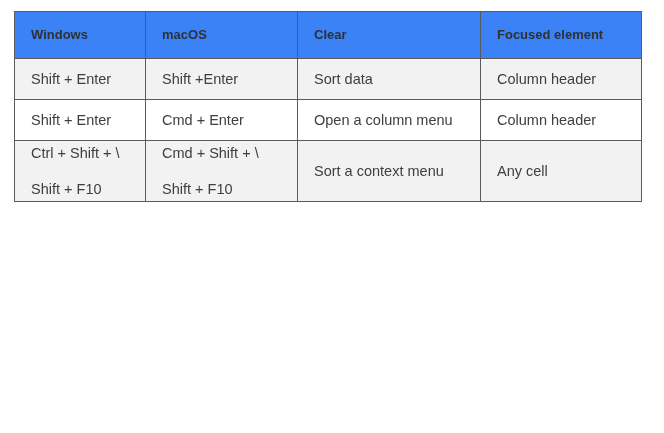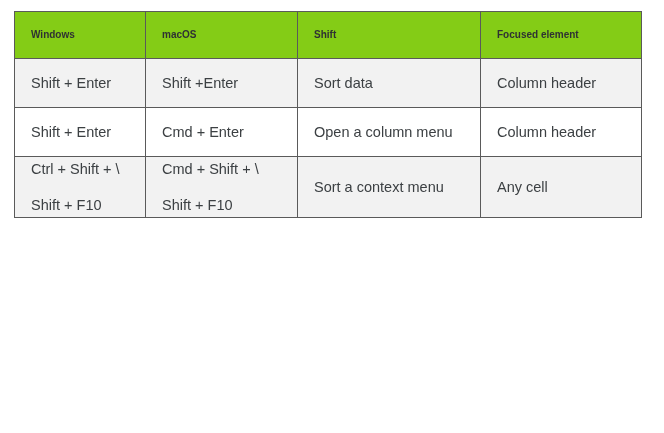--- a/index.html
+++ b/index.html
@@ -36,27 +36,27 @@
     padding: 0 16px;
     text-align: left;
     vertical-align: middle;
     font-size: 14.5px;
     line-height: 24px;
     color: #3c4043;
     box-sizing: border-box;
   }
   table.shortcut-table thead th {
     height: 47px;
-    background: #84cc16;
+    background: #3b82f6;
     font-weight: bold;
     color: #2f3133;
-    font-size: 10px;
+    font-size: 13px;
   }
   table.shortcut-table tbody tr {
-    height: 49px;
+    height: 41px;
   }
   table.shortcut-table tbody tr.striped td {
     background: #f2f2f2;
   }
   table.shortcut-table tbody tr.plain td {
     background: #ffffff;
   }
   table.shortcut-table tbody tr.tall {
     height: 51px;
   }
@@ -75,21 +75,21 @@
     <colgroup>
       <col class="c0">
         <col class="c1">
         <col class="c2">
         <col class="c3">
     </colgroup>
     <thead>
       <tr>
         <th>Windows</th>
         <th>macOS</th>
-        <th>Shift</th>
+        <th>Clear</th>
         <th>Focused element</th>
       </tr>
     </thead>
     <tbody>
       <tr class="striped">
         <td>Shift + Enter</td>
         <td>Shift +Enter</td>
         <td>Sort data</td>
         <td>Column header</td>
       </tr>

